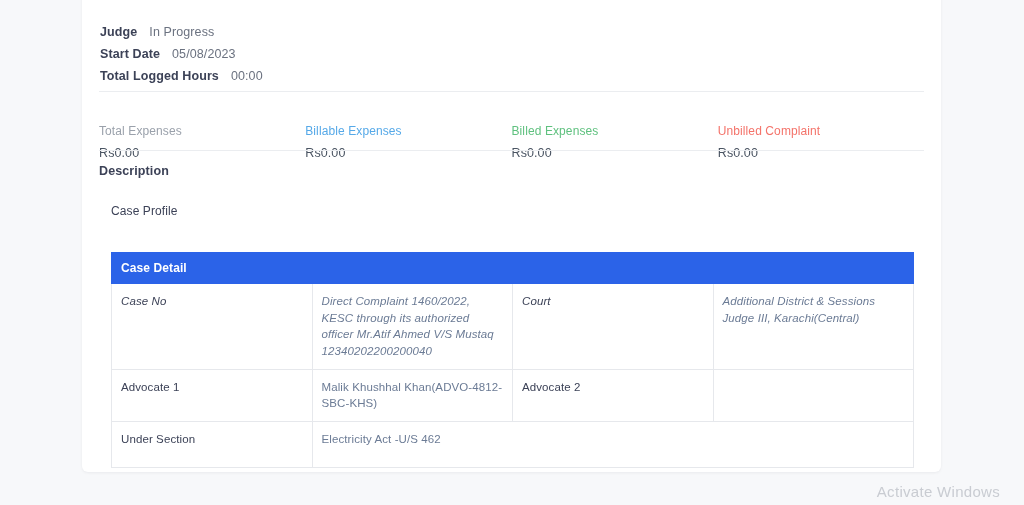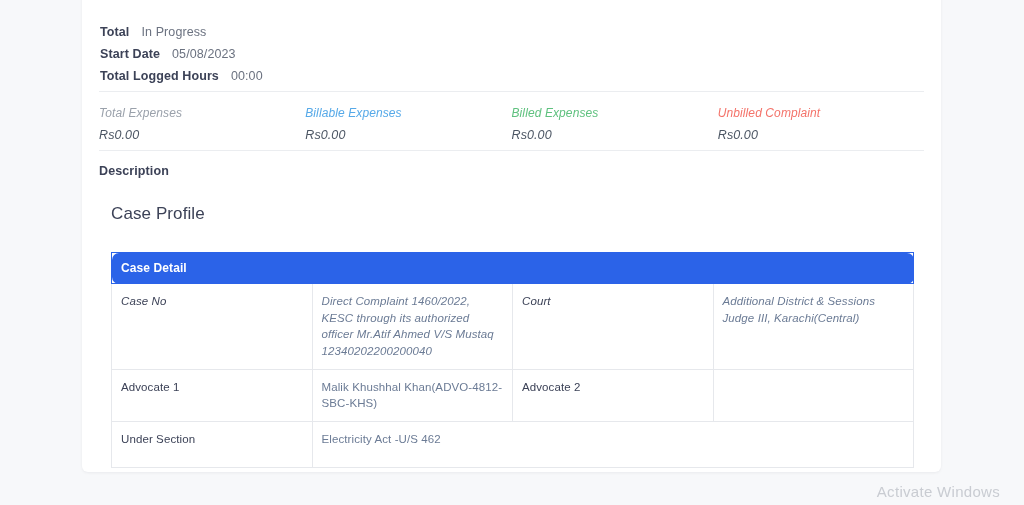--- a/index.html
+++ b/index.html
@@ -63,24 +63,23 @@
     height: 1px;
     background: #ebedf0;
   }
   .divider.d1 { top: 211px; }
   .divider.d2 { top: 270px; }
 
   
   .expenses {
     position: absolute;
     left: 17px;
-    top: 226px;
+    top: 244px;
     width: 825px;
     display: flex;
-    font-style: italic;
   }
   .exp-col { width: 25%; }
   .exp-title {
     font-size: 12px;
     letter-spacing: .1px;
     margin-bottom: 8px;
   }
   .exp-amount {
     font-size: 12.5px;
     color: #4b5563;
@@ -94,21 +93,21 @@
     top: 284px;
     font-size: 12.5px;
     font-weight: 700;
     color: #3c4257;
     letter-spacing: .1px;
   }
   .case-profile-heading {
     position: absolute;
     left: 29px;
     top: 324px;
-    font-size: 17px;
+    font-size: 12px;
     color: #3c4257;
     letter-spacing: .1px;
   }
 
   
   .case-table-wrap {
     position: absolute;
     left: 29px;
     top: 372px;
     width: 803px;
@@ -162,21 +161,21 @@
 </style>
 </head>
 <body>
 
 <div class="page">
 
   <div class="card">
 
     <div class="meta">
       <div class="meta-row">
-        <span class="meta-label">Total</span>
+        <span class="meta-label">Judge</span>
         <span class="meta-value">In Progress</span>
       </div>
       <div class="meta-row">
         <span class="meta-label">Start Date</span>
         <span class="meta-value">05/08/2023</span>
       </div>
       <div class="meta-row">
         <span class="meta-label">Total Logged Hours</span>
         <span class="meta-value">00:00</span>
       </div>
@@ -206,21 +205,21 @@
     <div class="divider d2"></div>
 
     <div class="description-heading">Description</div>
 
     <div class="case-profile-heading">Case Profile</div>
 
     <div class="case-table-wrap">
       <table class="case-table">
         <thead>
           <tr>
-            <th class="case-detail-head" colspan="4" style="background: rgb(43, 99, 232); border-color: rgb(43, 99, 232); border-radius: 7px;">Case Detail</th>
+            <th class="case-detail-head" colspan="4" style="background: rgb(43, 99, 232); border-color: rgb(43, 99, 232);">Case Detail</th>
           </tr>
         </thead>
         <tbody>
           <tr class="r-caseno">
             <td class="key">Case No</td>
             <td class="val val-wide">Direct Complaint 1460/2022, KESC through its authorized officer Mr.Atif Ahmed V/S Mustaq 12340202200200040</td>
             <td class="key key-right">Court</td>
             <td class="val val-right">Additional District &amp; Sessions Judge III, Karachi(Central)</td>
           </tr>
           <tr class="r-adv">

